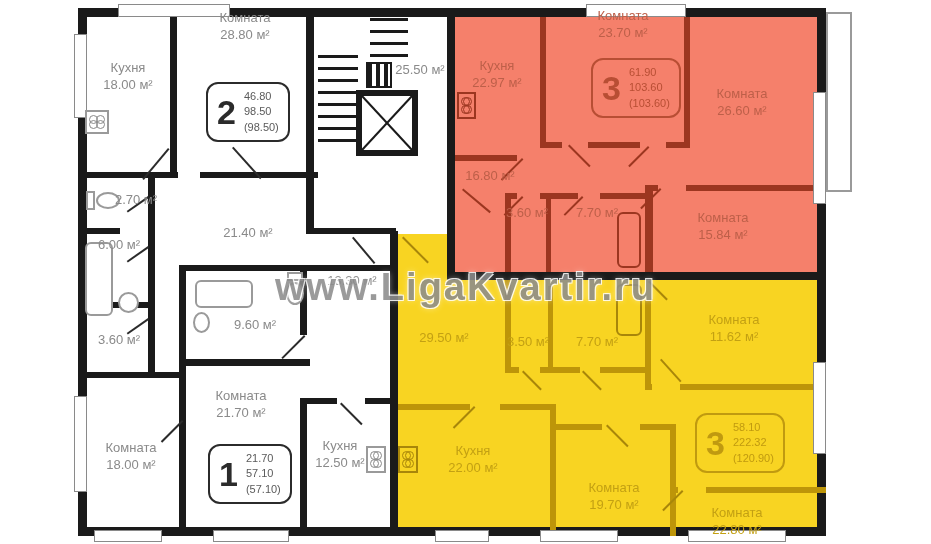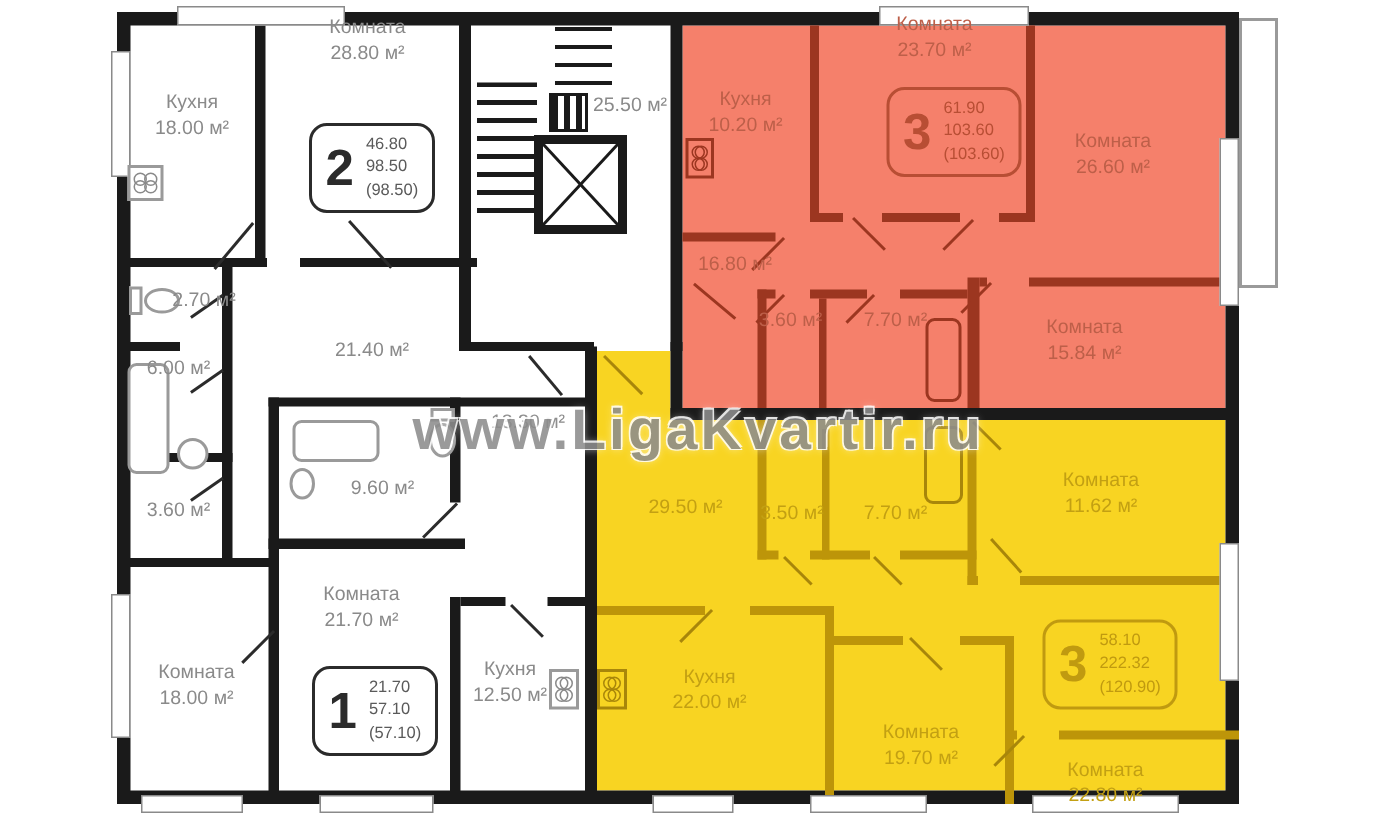--- a/index.html
+++ b/index.html
@@ -212,39 +212,39 @@
     <div>Кухня</div>
       <div>12.50 м²</div>
     </div>
   <div class="lbl" style="left:255px;top:317px;">9.60 м²</div>
   <div class="lbl" style="left:352px;top:273px;">13.30 м²</div>
 
   <div class="lbl" style="left:420px;top:62px;">25.50 м²</div>
 
   <div class="lbl red" style="left:497px;top:58px;">
     <div>Кухня</div>
-      <div>10.20 м²</div>
+      <div>22.97 м²</div>
     </div>
   <div class="lbl red" style="left:623px;top:8px;">
     <div>Комната</div>
       <div>23.70 м²</div>
     </div>
   <div class="lbl red" style="left:742px;top:86px;">
     <div>Комната</div>
       <div>26.60 м²</div>
     </div>
   <div class="lbl red" style="left:490px;top:168px;">16.80 м²</div>
   <div class="lbl red" style="left:527px;top:205px;">3.60 м²</div>
   <div class="lbl red" style="left:597px;top:205px;">7.70 м²</div>
   <div class="lbl red" style="left:723px;top:210px;">
     <div>Комната</div>
       <div>15.84 м²</div>
     </div>
 
-  <div class="lbl yel" style="left:457px;top:330px;">29.50 м²</div>
+  <div class="lbl yel" style="left:444px;top:330px;">29.50 м²</div>
   <div class="lbl yel" style="left:528px;top:334px;">3.50 м²</div>
   <div class="lbl yel" style="left:597px;top:334px;">7.70 м²</div>
   <div class="lbl yel" style="left:734px;top:312px;">
     <div>Комната</div>
       <div>11.62 м²</div>
     </div>
   <div class="lbl yel" style="left:473px;top:443px;">
     <div>Кухня</div>
       <div>22.00 м²</div>
     </div>

